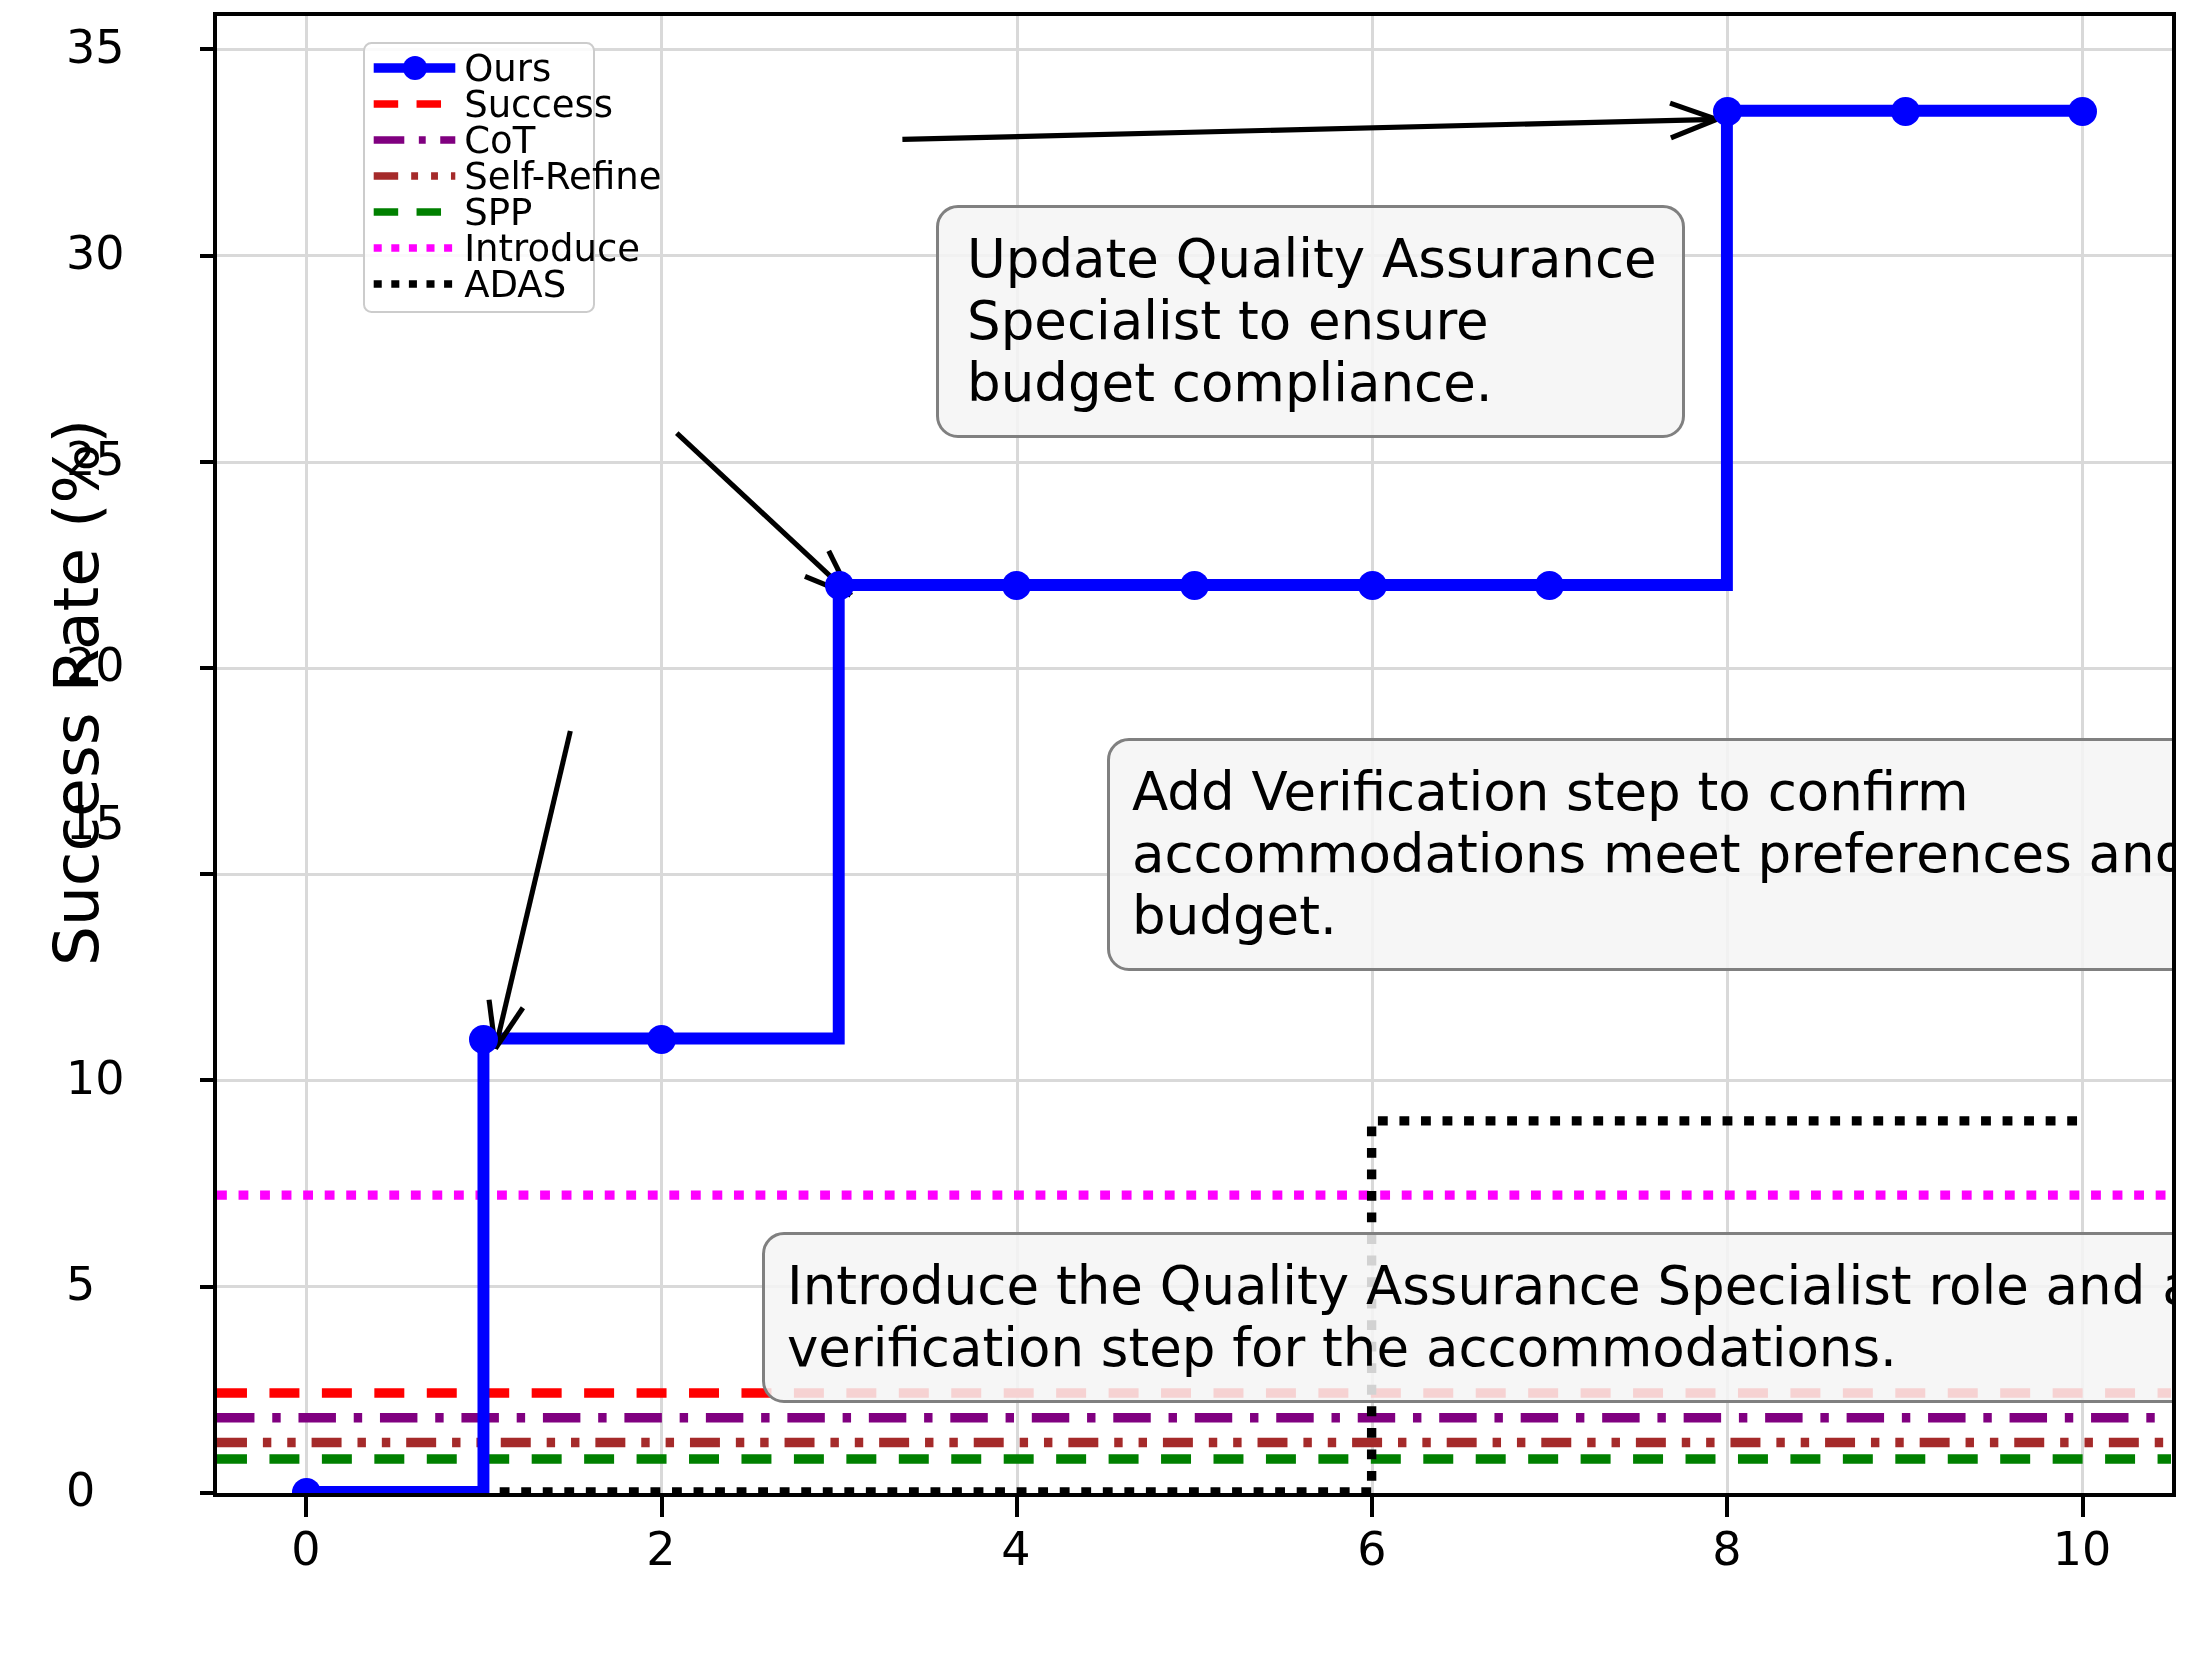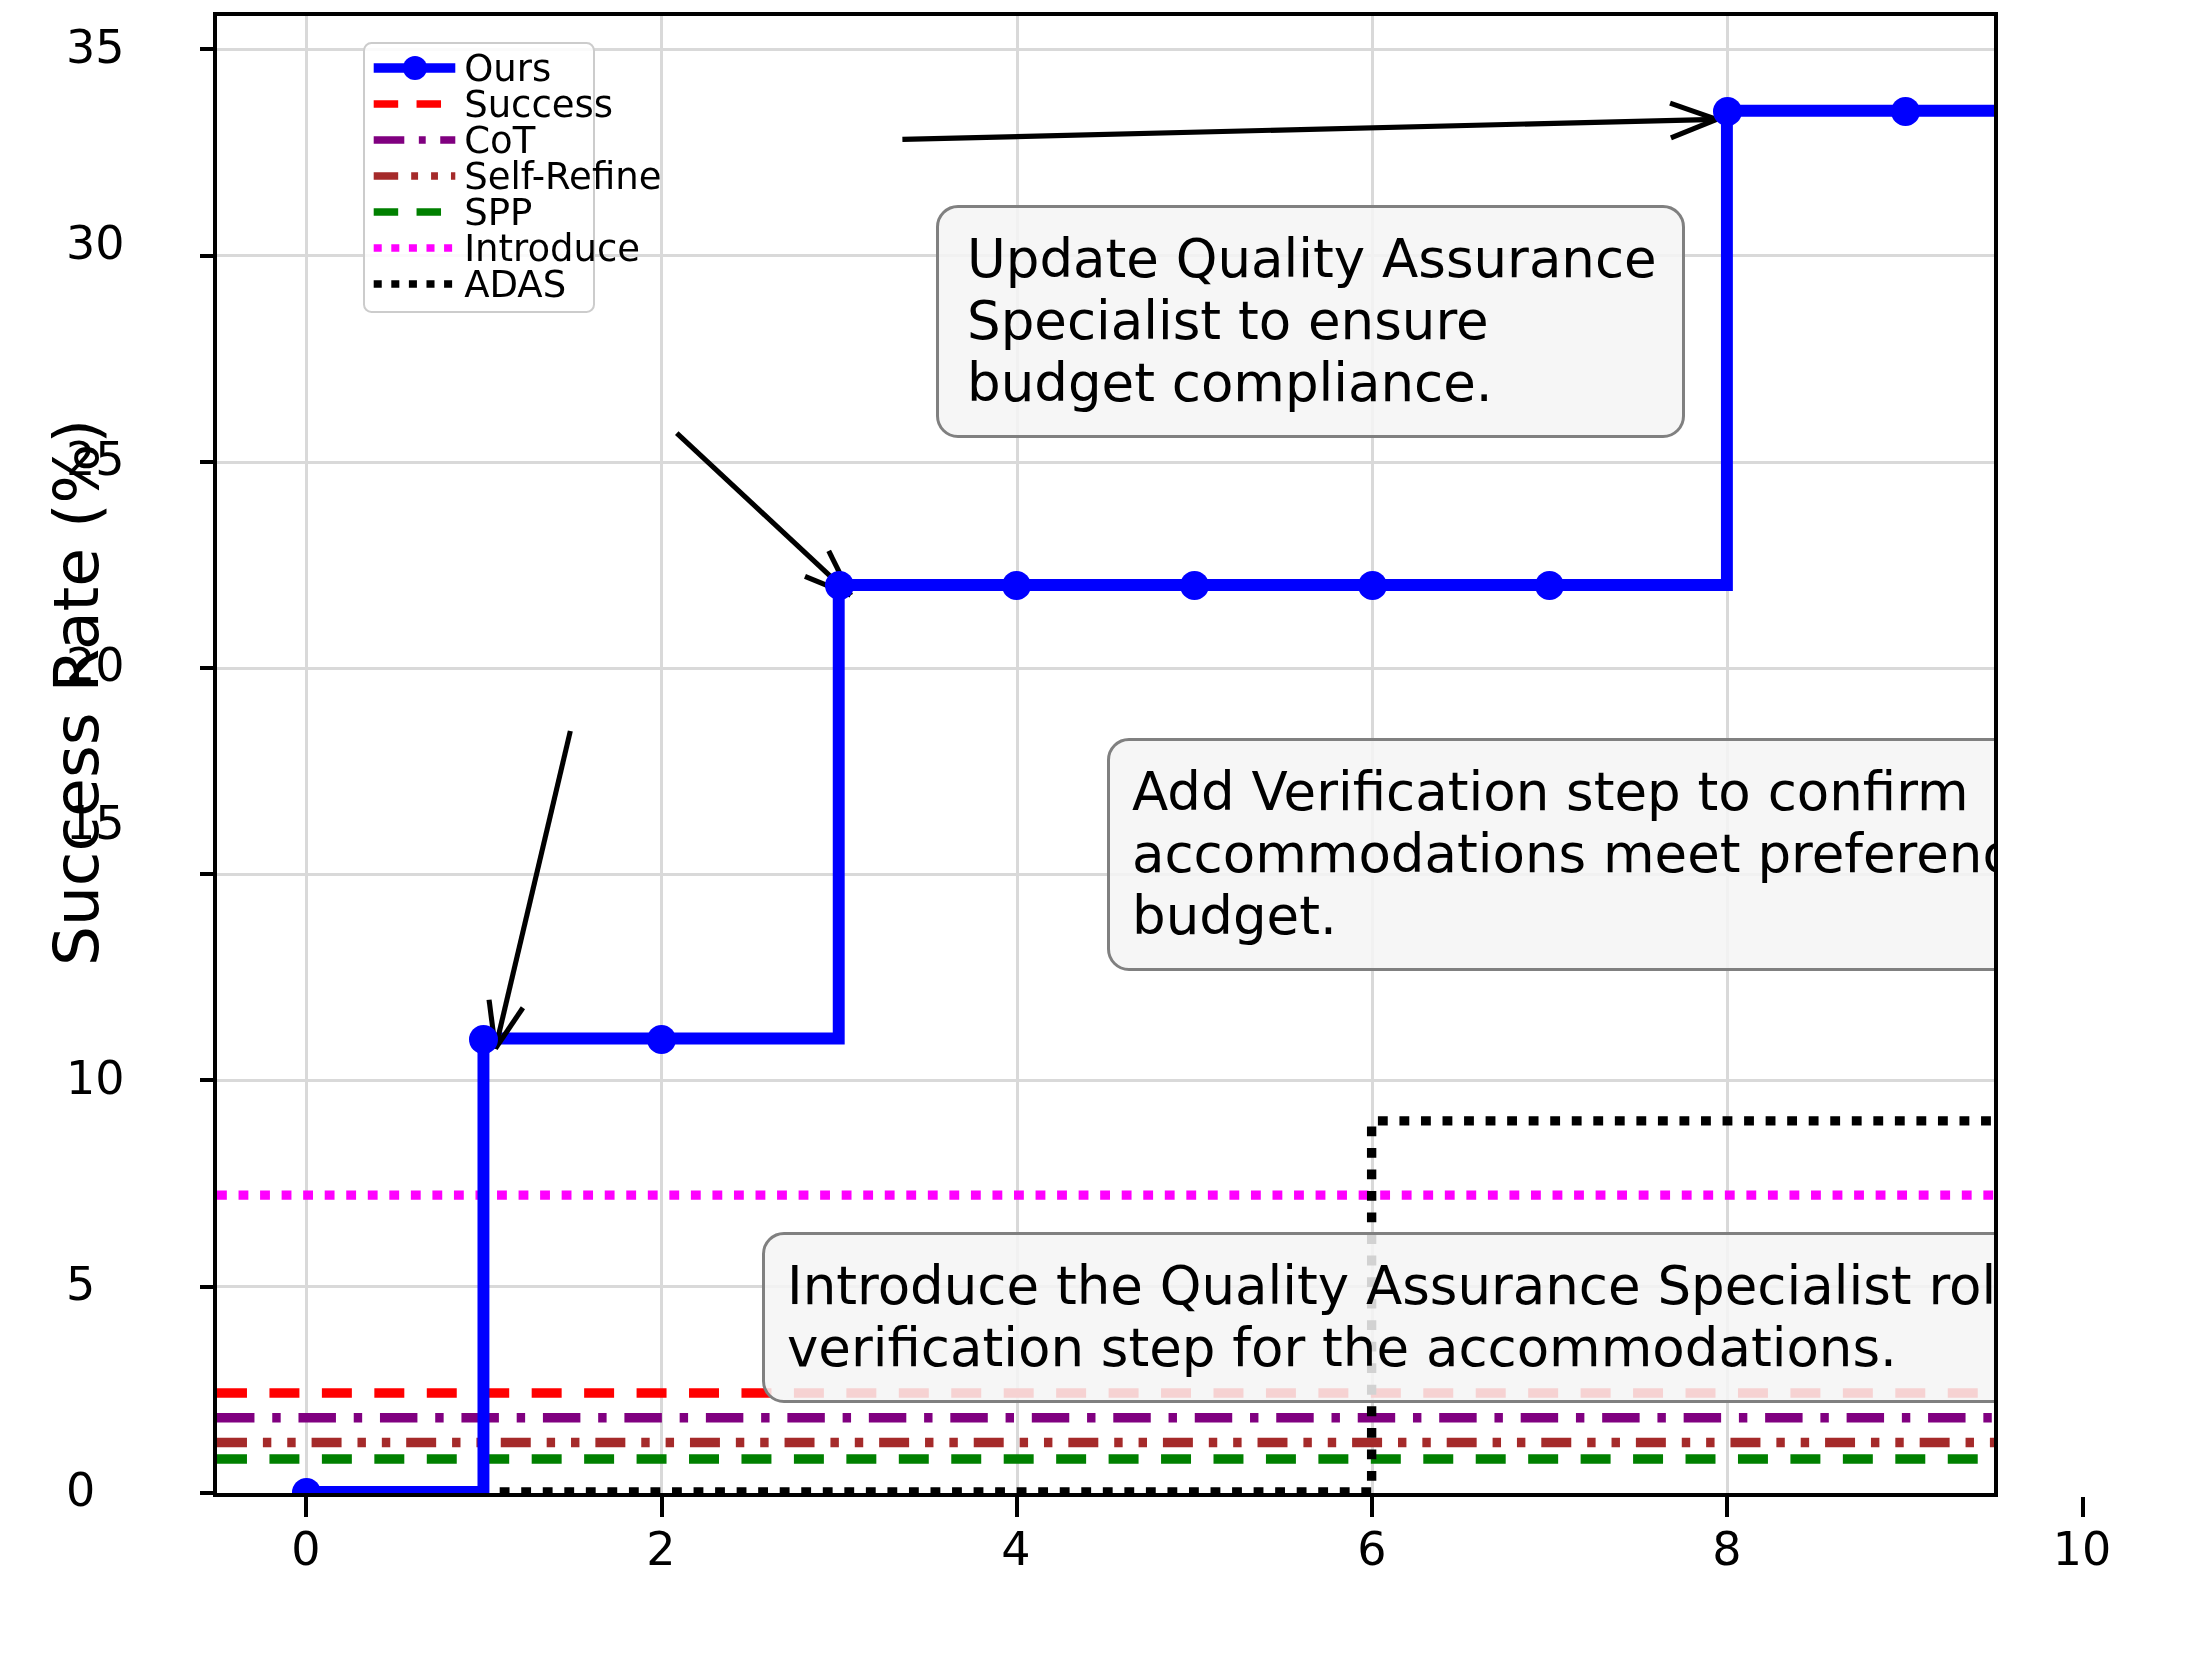--- a/index.html
+++ b/index.html
@@ -3,21 +3,21 @@
 <meta charset="utf-8">
 <style>
   html,body{margin:0;padding:0;background:#ffffff;}
   body{width:2205px;height:1667px;font-family:"DejaVu Sans",sans-serif;overflow:hidden;}
   #root{position:relative;width:2205px;height:1667px;background:#fff;}
 
   
   #plot-area{
     position:absolute;
     left:213px; top:12px;
-    width:1785px; height:1485px;
+    width:1963px; height:1485px;
     border:4.3px solid #000;
     box-sizing:border-box;
     background:#fff;
     overflow:hidden;
   }
   .grid-v,.grid-h{position:absolute;background:#d9d9d9;}
   .grid-v{width:2.6px;top:0;bottom:0;}
   .grid-h{height:2.6px;left:0;right:0;}
 
   
@@ -95,21 +95,21 @@
       <div class="ylabel" style="top: 1261px;">5</div>
       <div class="ytick" style="top: 1078px;"></div>
       <div class="ylabel" style="top: 1055px;">10</div>
       <div class="ytick" style="top: 872px;"></div>
       <div class="ylabel" style="top: 800px;">15</div>
       <div class="ytick" style="top: 666px;"></div>
       <div class="ylabel" style="top: 642px;">20</div>
       <div class="ytick" style="top: 460px;"></div>
       <div class="ylabel" style="top: 436px;">25</div>
       <div class="ytick" style="top: 254px;"></div>
-      <div class="ylabel" style="top: 220px;">30</div>
+      <div class="ylabel" style="top: 230px;">30</div>
       <div class="ytick" style="top: 47px;"></div>
       <div class="ylabel" style="top: 23.6px;">35</div>
     </div>
 
   <div id="plot-area">
     <div id="gridlines">
         <div class="grid-v" style="left: 88px;"></div>
         <div class="grid-v" style="left: 443px;"></div>
         <div class="grid-v" style="left: 799px;"></div>
         <div class="grid-v" style="left: 1154px;"></div>

